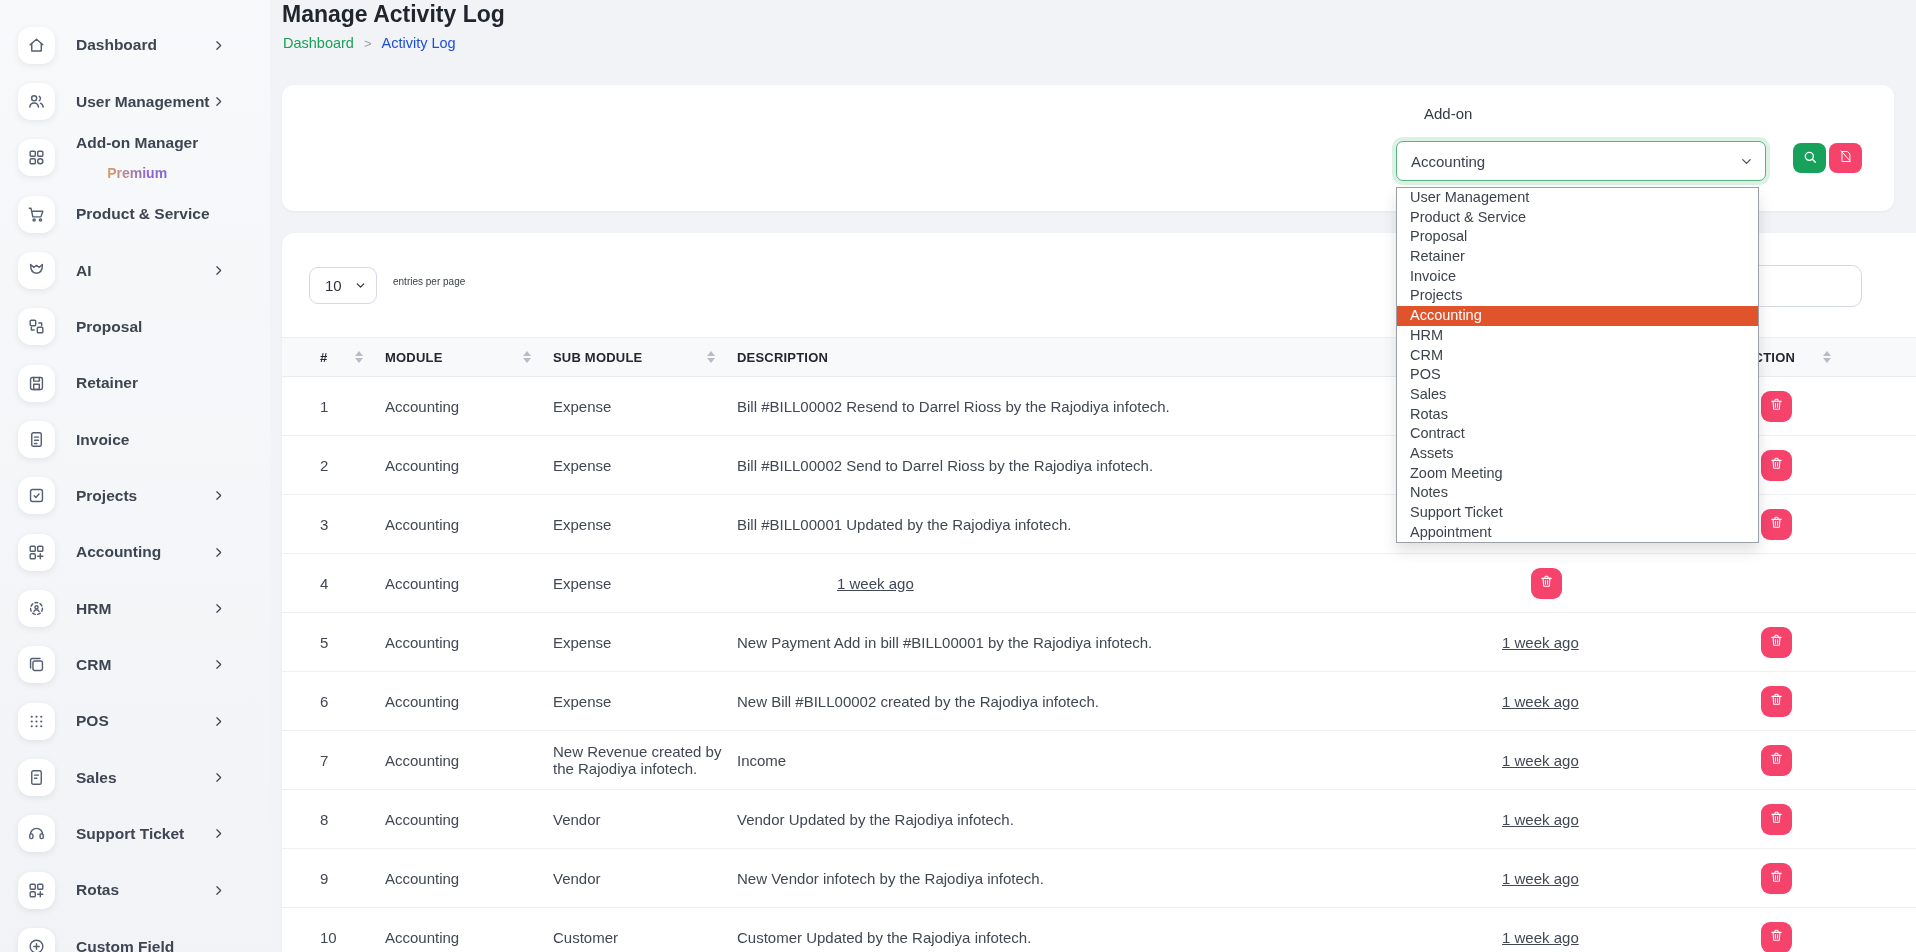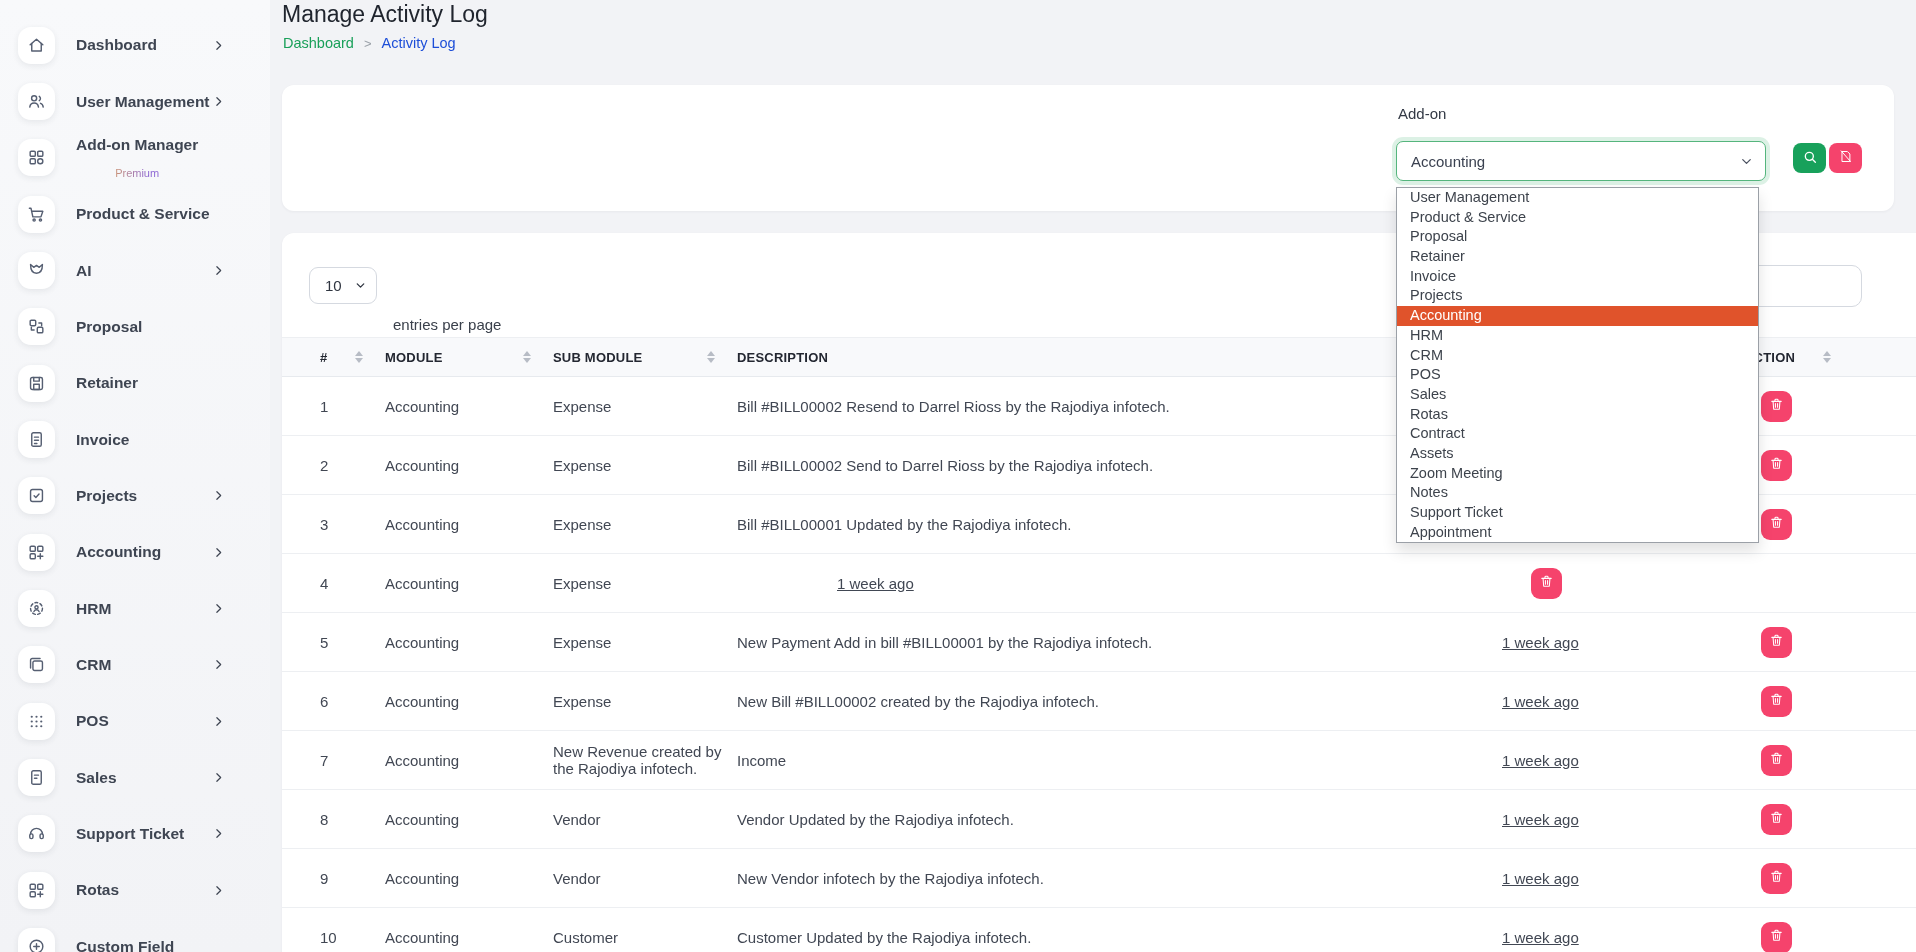--- a/index.html
+++ b/index.html
@@ -13,55 +13,55 @@
 
   
   .sidebar { position:absolute; left:0; top:0; width:270px; height:100%;
     padding-top:17px; background:linear-gradient(180deg,#f8f9fb,#f2f3f6); }
   .side-item { position:relative; height:56.35px; display:flex; align-items:center; cursor:pointer; }
   .tile { width:37px; height:37px; margin-left:18px; flex:none;
     background:#fff; border-radius:13px; box-shadow:0 2px 6px rgba(40,50,70,.09);
     display:flex; align-items:center; justify-content:center; color:#565f72; }
   .side-label-wrap { margin-left:21px; }
   .side-label { font-size:15.5px; font-weight:600; color:#3e4552; }
-  .side-sub { text-align:center; font-size:11px; font-weight:400; margin-top:13px;
+  .side-sub { text-align:center; font-size:14px; font-weight:700; margin-top:13px;
     background:linear-gradient(90deg,#f2b23c 0%,#f2b23c 14%,#8a63d2 60%);
     -webkit-background-clip:text; background-clip:text; color:transparent; }
   .side-chevron { position:absolute; left:212px; display:flex; color:#3e4552; }
 
   
-  .page-title { position:absolute; left:282px; top:1px; font-size:23px; font-weight:400; color:#20252e; }
+  .page-title { position:absolute; left:282px; top:1px; font-size:23px; font-weight:700; color:#20252e; }
   .breadcrumb { position:absolute; left:283px; top:35px; font-size:14.5px; display:flex; gap:10px; align-items:center; }
   .bc-link { color:#1aa05a; cursor:pointer; }
   .bc-sep { color:#9aa0a8; font-size:13px; }
   .bc-current { color:#1d4ed8; }
 
   
   .card { position:absolute; background:#fff; border-radius:12px; box-shadow:0 1px 3px rgba(30,40,60,.05); }
   .filter-card { left:282px; top:85px; width:1612px; height:126px; }
-  .addon-label { position:absolute; left:1116px; top:20px; font-size:15px; color:#333945; }
+  .addon-label { position:absolute; left:1142px; top:20px; font-size:15px; color:#333945; }
   .addon-select { position:absolute; left:1114px; top:56px; width:370px; height:40px;
     border:1px solid #55b57d; border-radius:7px; background:#fff;
     box-shadow:0 0 0 4px rgba(40,167,95,.16);
     display:flex; align-items:center; cursor:pointer; }
   .addon-select .val { margin-left:14px; font-size:15px; color:#3a4150; }
   .addon-select .chev { position:absolute; right:11px; display:flex; color:#4a5160; }
   .btn { position:absolute; top:58px; width:33px; height:30px; border-radius:8px; border:none;
     display:flex; align-items:center; justify-content:center; color:#fff; cursor:pointer; }
   .btn-search { left:1511px; background:#18a15b; }
   .btn-reset  { left:1547px; background:#f5436c; }
 
   .table-card { left:282px; top:233px; width:1768px; height:719px; overflow:hidden;
     border-bottom-left-radius:0; border-bottom-right-radius:0; }
   .pagesize { position:absolute; left:27px; top:34px; width:68px; height:37px;
     border:1px solid #d5d9e0; border-radius:9px; background:#fff;
     display:flex; align-items:center; cursor:pointer; }
   .pagesize .val { margin-left:15px; font-size:15px; color:#2f3540; }
   .pagesize .chev { position:absolute; right:9px; display:flex; color:#2f3540; }
-  .pagesize-suffix { position:absolute; left:111px; top:43px; font-size:15px; color:#3a404b;margin-top:40px; }
+  .pagesize-suffix { position:absolute; left:111px; top:43px; font-size:10px; color:#3a404b; }
   .table-search { position:absolute; left:1315px; top:32px; width:265px; height:42px;
     border:1px solid #d5d9e0; border-radius:10px; background:#fff; outline:none;
     font:15px "Liberation Sans",sans-serif; padding:0 12px; color:#333; }
 
   
   .thead { position:absolute; left:0; top:104px; width:100%; height:40px;
     background:#f8f9fb; border-top:1px solid #edeff2; border-bottom:1px solid #e7eaee; }
   .grid { display:grid; grid-template-columns:65px 168px 184px 665px 230px 1fr;
     padding:0 30px; height:100%; }
   .th { display:flex; align-items:center; font-size:13px; font-weight:700; color:#232731;

